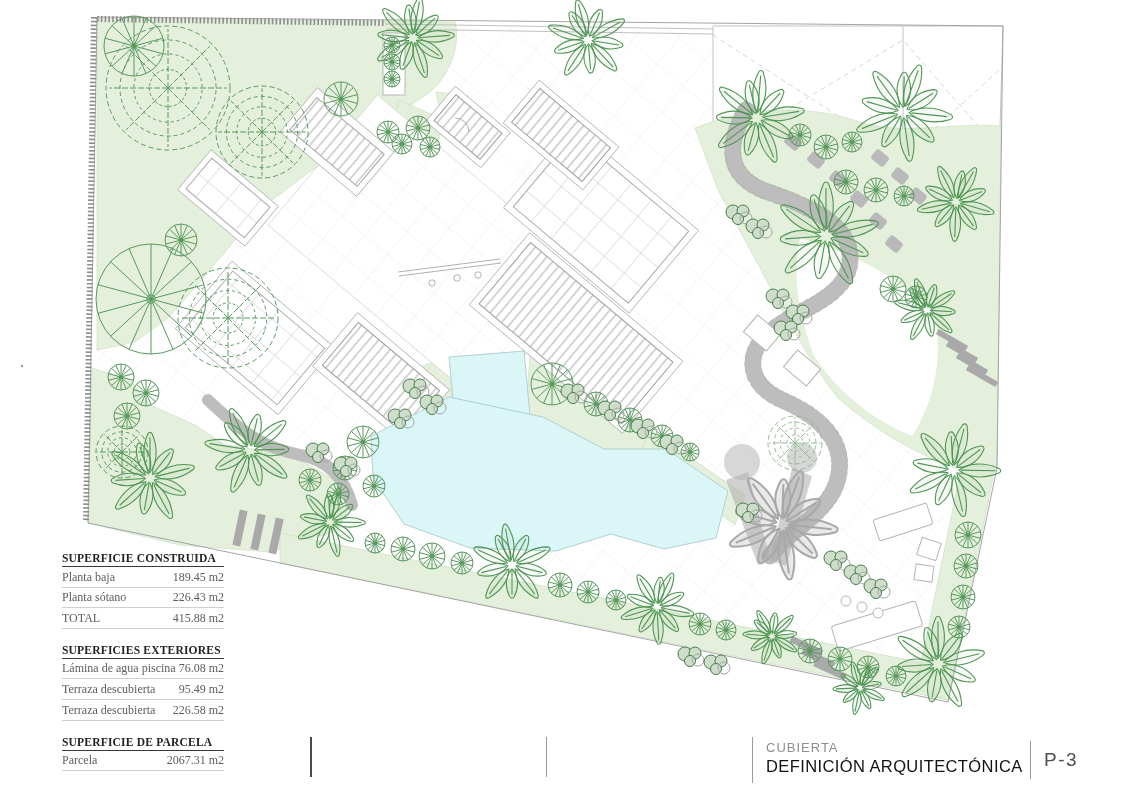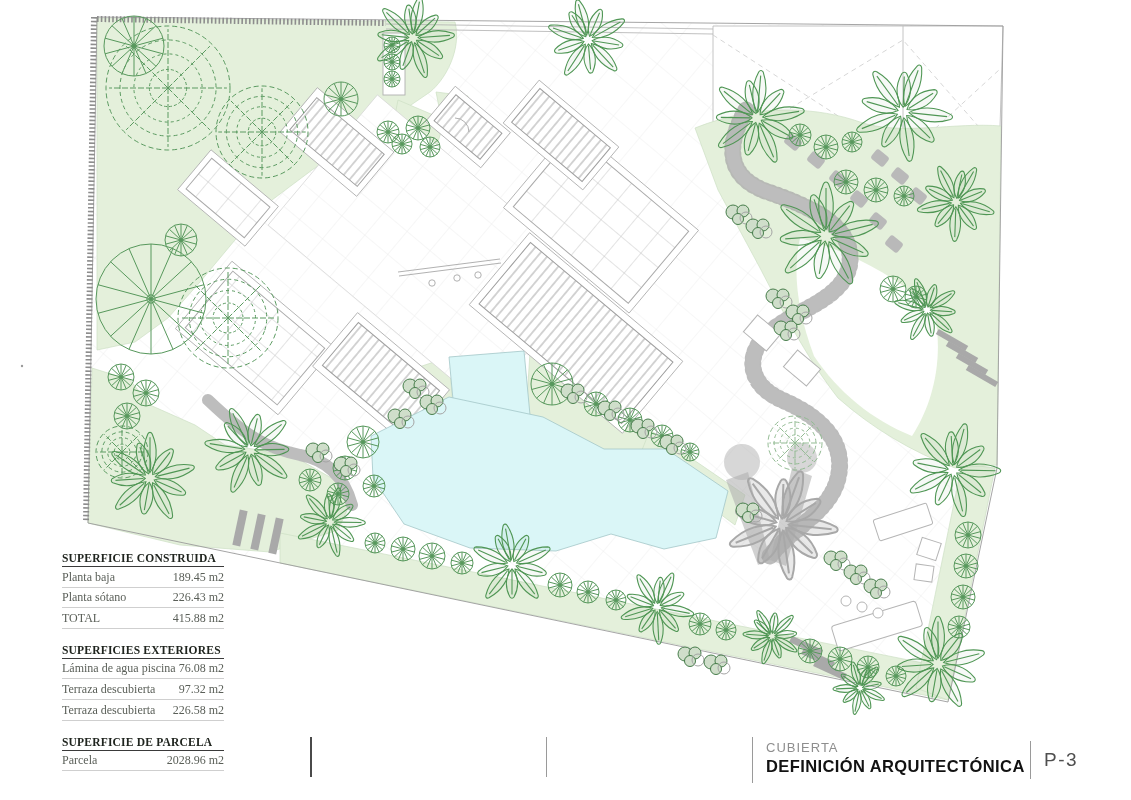--- a/index.html
+++ b/index.html
@@ -19,21 +19,21 @@
   .tables{position:absolute;left:62px;top:552px;width:162px;}
   .tsection{margin-bottom:15px;}
   .ttitle{font-family:"Liberation Serif",serif;font-weight:bold;font-size:11.5px;color:#20251f;
           letter-spacing:.2px;border-bottom:1.4px solid #3a3a3a;padding-bottom:2px;}
   .trow{display:flex;justify-content:space-between;font-family:"Liberation Serif",serif;
         font-size:12px;color:#5a5f58;padding:2.6px 0 2px;border-bottom:0.8px solid #cfcfcf;}
   .trow .val{}
 
   
   .tb-phase{position:absolute;left:766px;top:740px;font-size:13px;color:#8e8e8e;letter-spacing:1px;}
-  .tb-title{position:absolute;left:766px;top:757px;font-size:16.5px;font-weight:bold;color:#121212;letter-spacing:.4px;}
+  .tb-title{position:absolute;left:766px;top:757px;font-size:16.5px;font-weight:normal;color:#121212;letter-spacing:.4px;}
   .tb-num{position:absolute;left:1044px;top:749px;font-size:19px;color:#4f4f4f;letter-spacing:1.5px;}
   .vdiv{position:absolute;width:1px;background:#9a9a9a;}
   .vdiv.dark{width:1.5px;background:#4a4a4a;}
 </style>
 </head>
 <body>
 
 <div class="page">
 
 <svg width="1131" height="800" viewBox="0 0 1131 800">
@@ -402,32 +402,32 @@
         </div>
       </div>
       <div class="tsection">
         <div class="ttitle">SUPERFICIES EXTERIORES</div>
         <div class="trow">
           <span class="lbl">Lámina de agua piscina</span>
           <span class="val">76.08 m2</span>
         </div>
         <div class="trow">
           <span class="lbl">Terraza descubierta</span>
-          <span class="val">97.32 m2</span>
+          <span class="val">95.49 m2</span>
         </div>
         <div class="trow">
           <span class="lbl">Terraza descubierta</span>
           <span class="val">226.58 m2</span>
         </div>
       </div>
       <div class="tsection">
         <div class="ttitle">SUPERFICIE DE PARCELA</div>
         <div class="trow">
           <span class="lbl">Parcela</span>
-          <span class="val">2028.96 m2</span>
+          <span class="val">2067.31 m2</span>
         </div>
       </div>
     </div>
 
 <div class="vdiv dark" style="left:310px;top:737px;height:40px"></div>
 <div class="vdiv" style="left:546px;top:737px;height:40px"></div>
 <div class="vdiv" style="left:752px;top:737px;height:46px"></div>
 <div class="vdiv" style="left:1030px;top:741px;height:38px"></div>
 <div class="tb-phase">CUBIERTA</div>
 <div class="tb-title">DEFINICIÓN ARQUITECTÓNICA</div>

